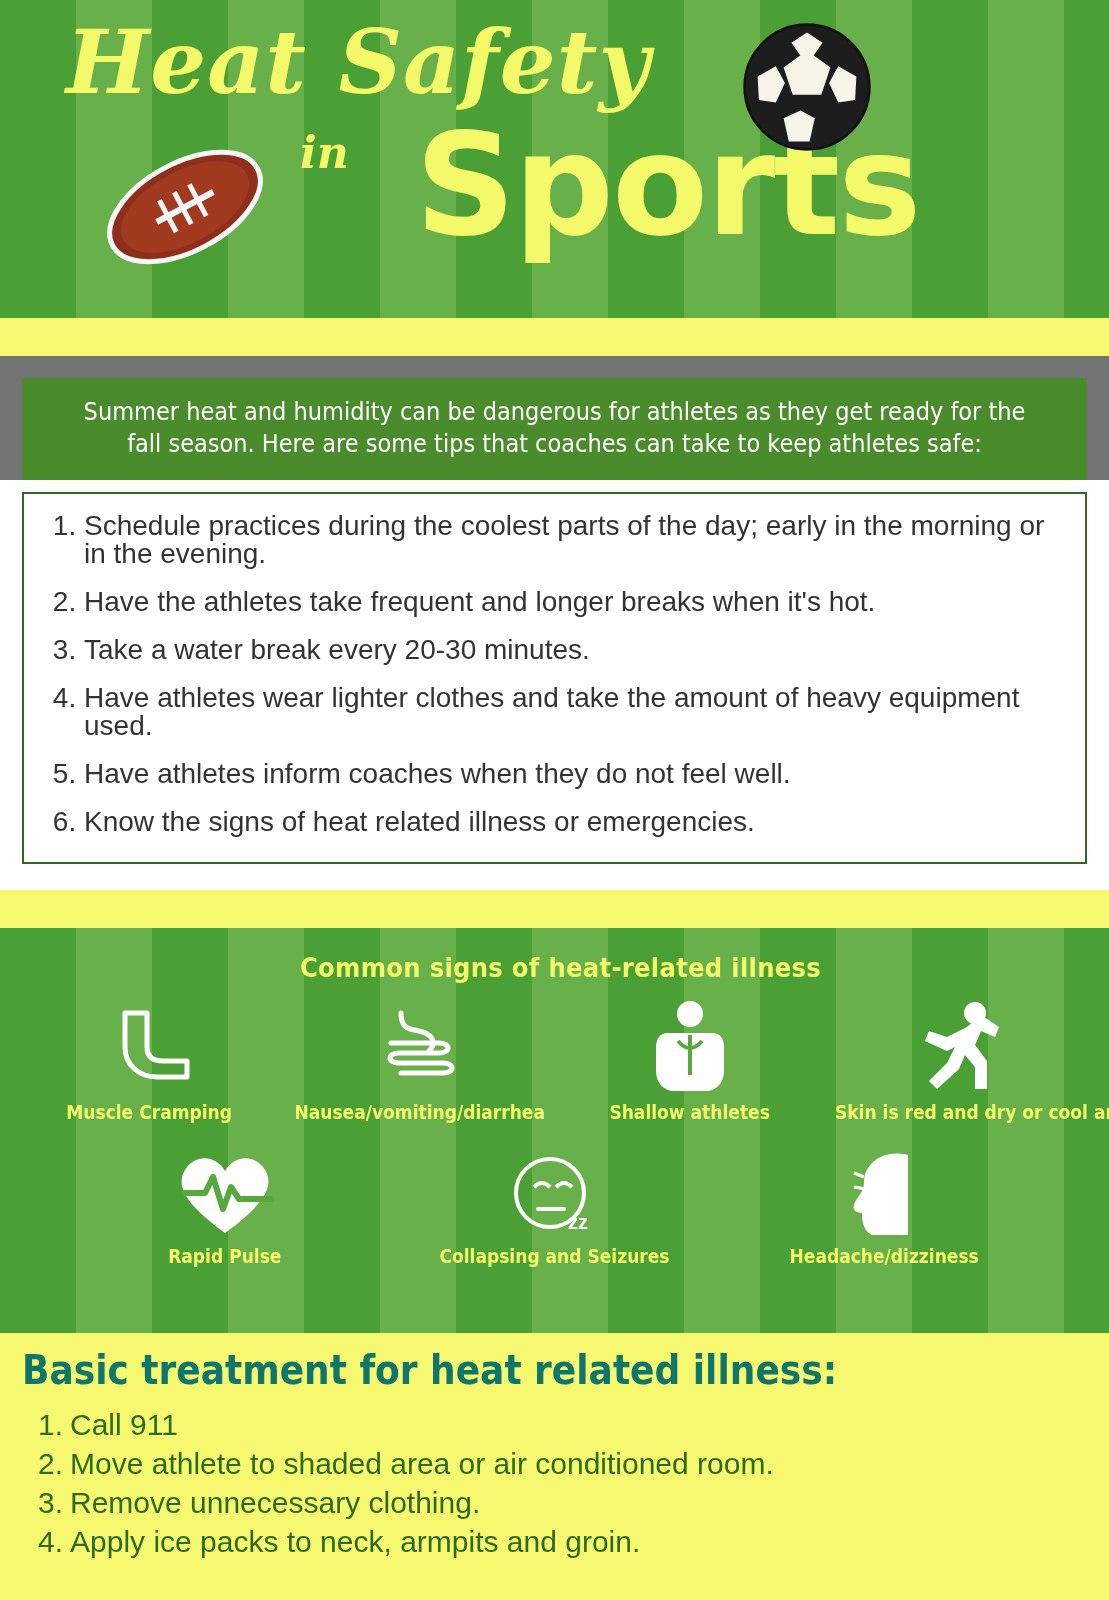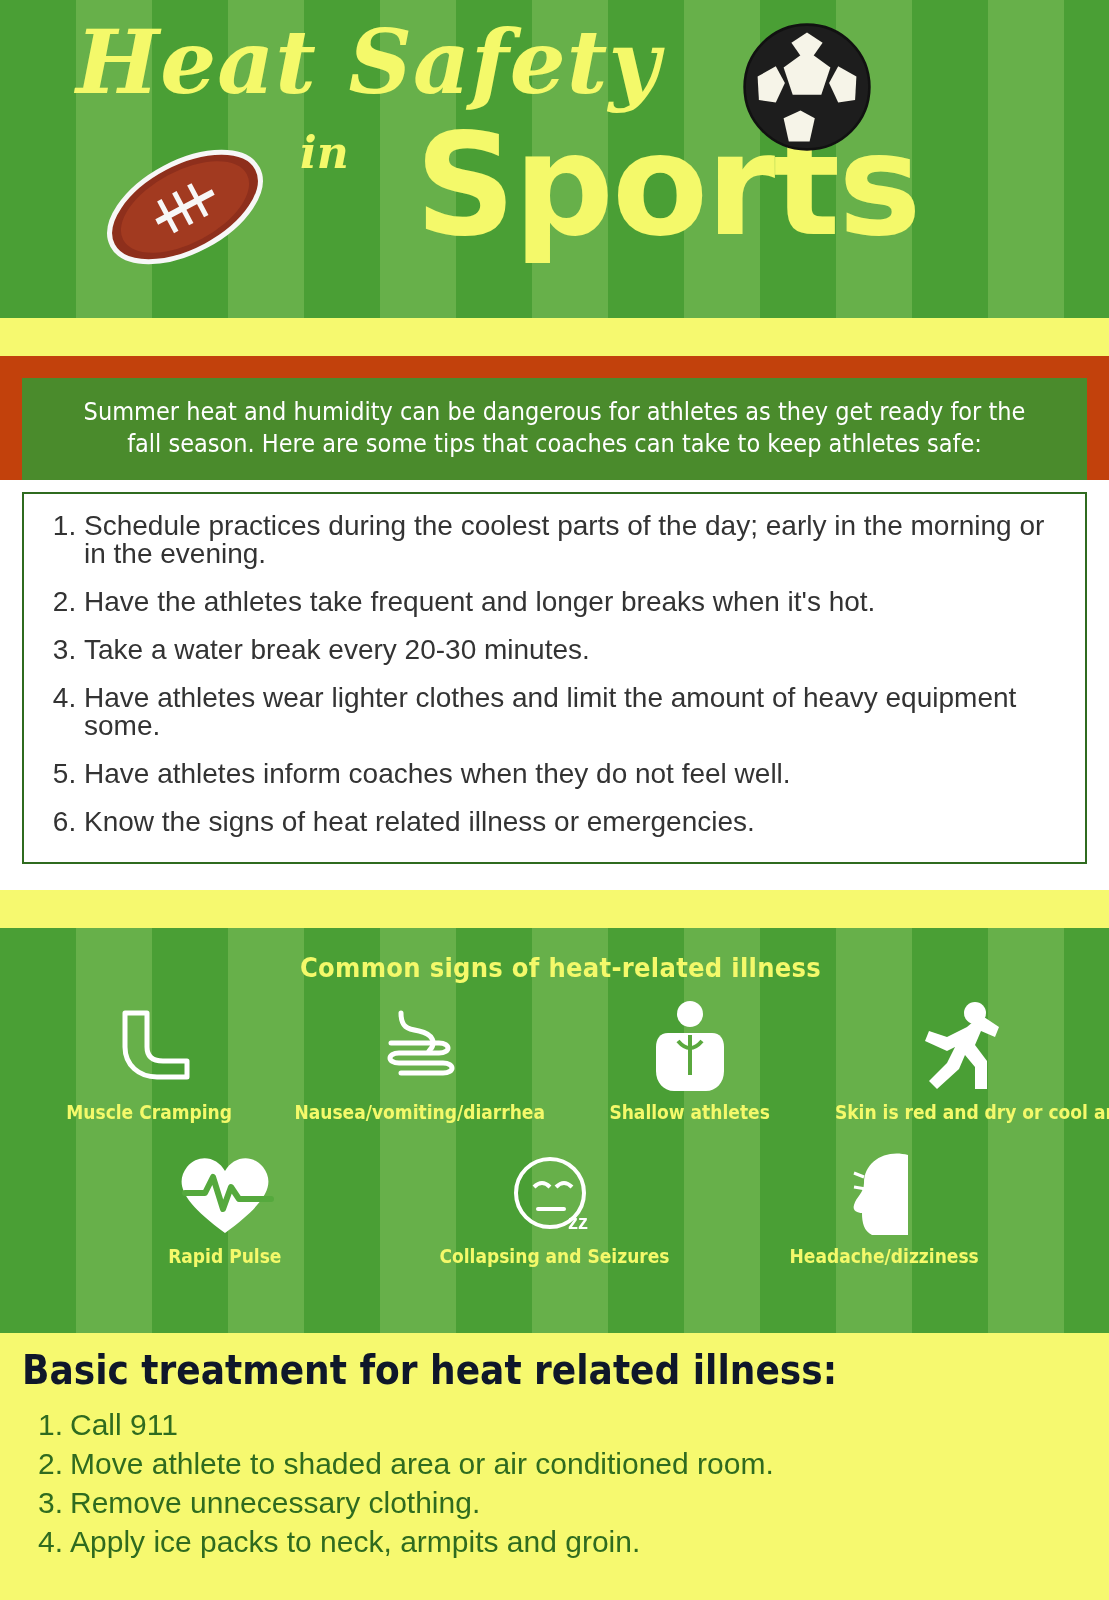--- a/index.html
+++ b/index.html
@@ -18,21 +18,21 @@
       to right,
       #4a9f35 0px, #4a9f35 76px,
       #67b04a 76px, #67b04a 152px);
     position:relative;
   }
 
   
   .header{height:318px;}
   .header-inner{position:relative;width:100%;height:100%;}
   .title-heat{
-    position:absolute;left:76px;top:10px;
+    position:absolute;left:66px;top:10px;
     font-family:"DejaVu Serif", serif;
     font-style:italic;
     font-weight:bold;
     font-size:88px;
     color:#f4f96a;
     letter-spacing:1px;
   }
   .title-in{
     position:absolute;left:300px;top:127px;
     font-family:"DejaVu Serif", serif;
@@ -53,21 +53,21 @@
   .ball-football{position:absolute;left:95px;top:135px;}
 
   
   .bar-yellow{background:#f6f96f;width:100%;}
   .bar1{height:38px;}
   .bar2{height:38px;}
 
   .white-gap{background:#ffffff;width:100%;}
 
   
-  .intro-wrap{background:#c2410c;padding:22px 22px 0 22px;}
+  .intro-wrap{background:#737373;padding:22px 22px 0 22px;}
   .intro{
     background:#4a8b2c;
     color:#ffffff;
     text-align:center;
     padding:18px 44px 20px 44px;
     font-family:"DejaVu Sans Condensed","Liberation Sans",sans-serif;
     font-size:25px;
     line-height:1.28;
   }
   .tips-wrap{background:#ffffff;padding:12px 22px 0 22px;}
@@ -121,21 +121,21 @@
   .signs-row.row2 .sign{width:300px;}
 
   
   .treatment{
     background:#f6f96f;
     height:100%;
     padding:14px 0 0 0;
     position:relative;
   }
   .treat-title{
-    color:#0f172a;
+    color:#0f766e;
     font-family:"DejaVu Sans Condensed","Liberation Sans",sans-serif;
     font-weight:bold;
     font-size:40px;
     padding-left:22px;
   }
   .treat-list{margin:12px 0 0 0;padding-left:38px;list-style:none;}
   .treat-list li{
     color:#2f6b1f;
     font-size:30px;
     line-height:1.30;
@@ -187,21 +187,21 @@
   <div class="intro-wrap">
     <div class="intro">Summer heat and humidity can be dangerous for athletes as they get ready for the fall season. Here are some tips that coaches can take to keep athletes safe:</div>
   </div>
 
   <div class="tips-wrap">
     <div class="tips">
       <ol>
         <li>Schedule practices during the coolest parts of the day; early in the morning or in the evening.</li>
         <li>Have the athletes take frequent and longer breaks when it's hot.</li>
         <li>Take a water break every 20-30 minutes.</li>
-        <li>Have athletes wear lighter clothes and limit the amount of heavy equipment some.</li>
+        <li>Have athletes wear lighter clothes and take the amount of heavy equipment used.</li>
         <li>Have athletes inform coaches when they do not feel well.</li>
         <li>Know the signs of heat related illness or emergencies.</li>
       </ol>
     </div>
   </div>
 
   <div class="white-gap" style="height:26px"></div>
   <div class="bar-yellow bar2"></div>
 
   <div class="field signs">

